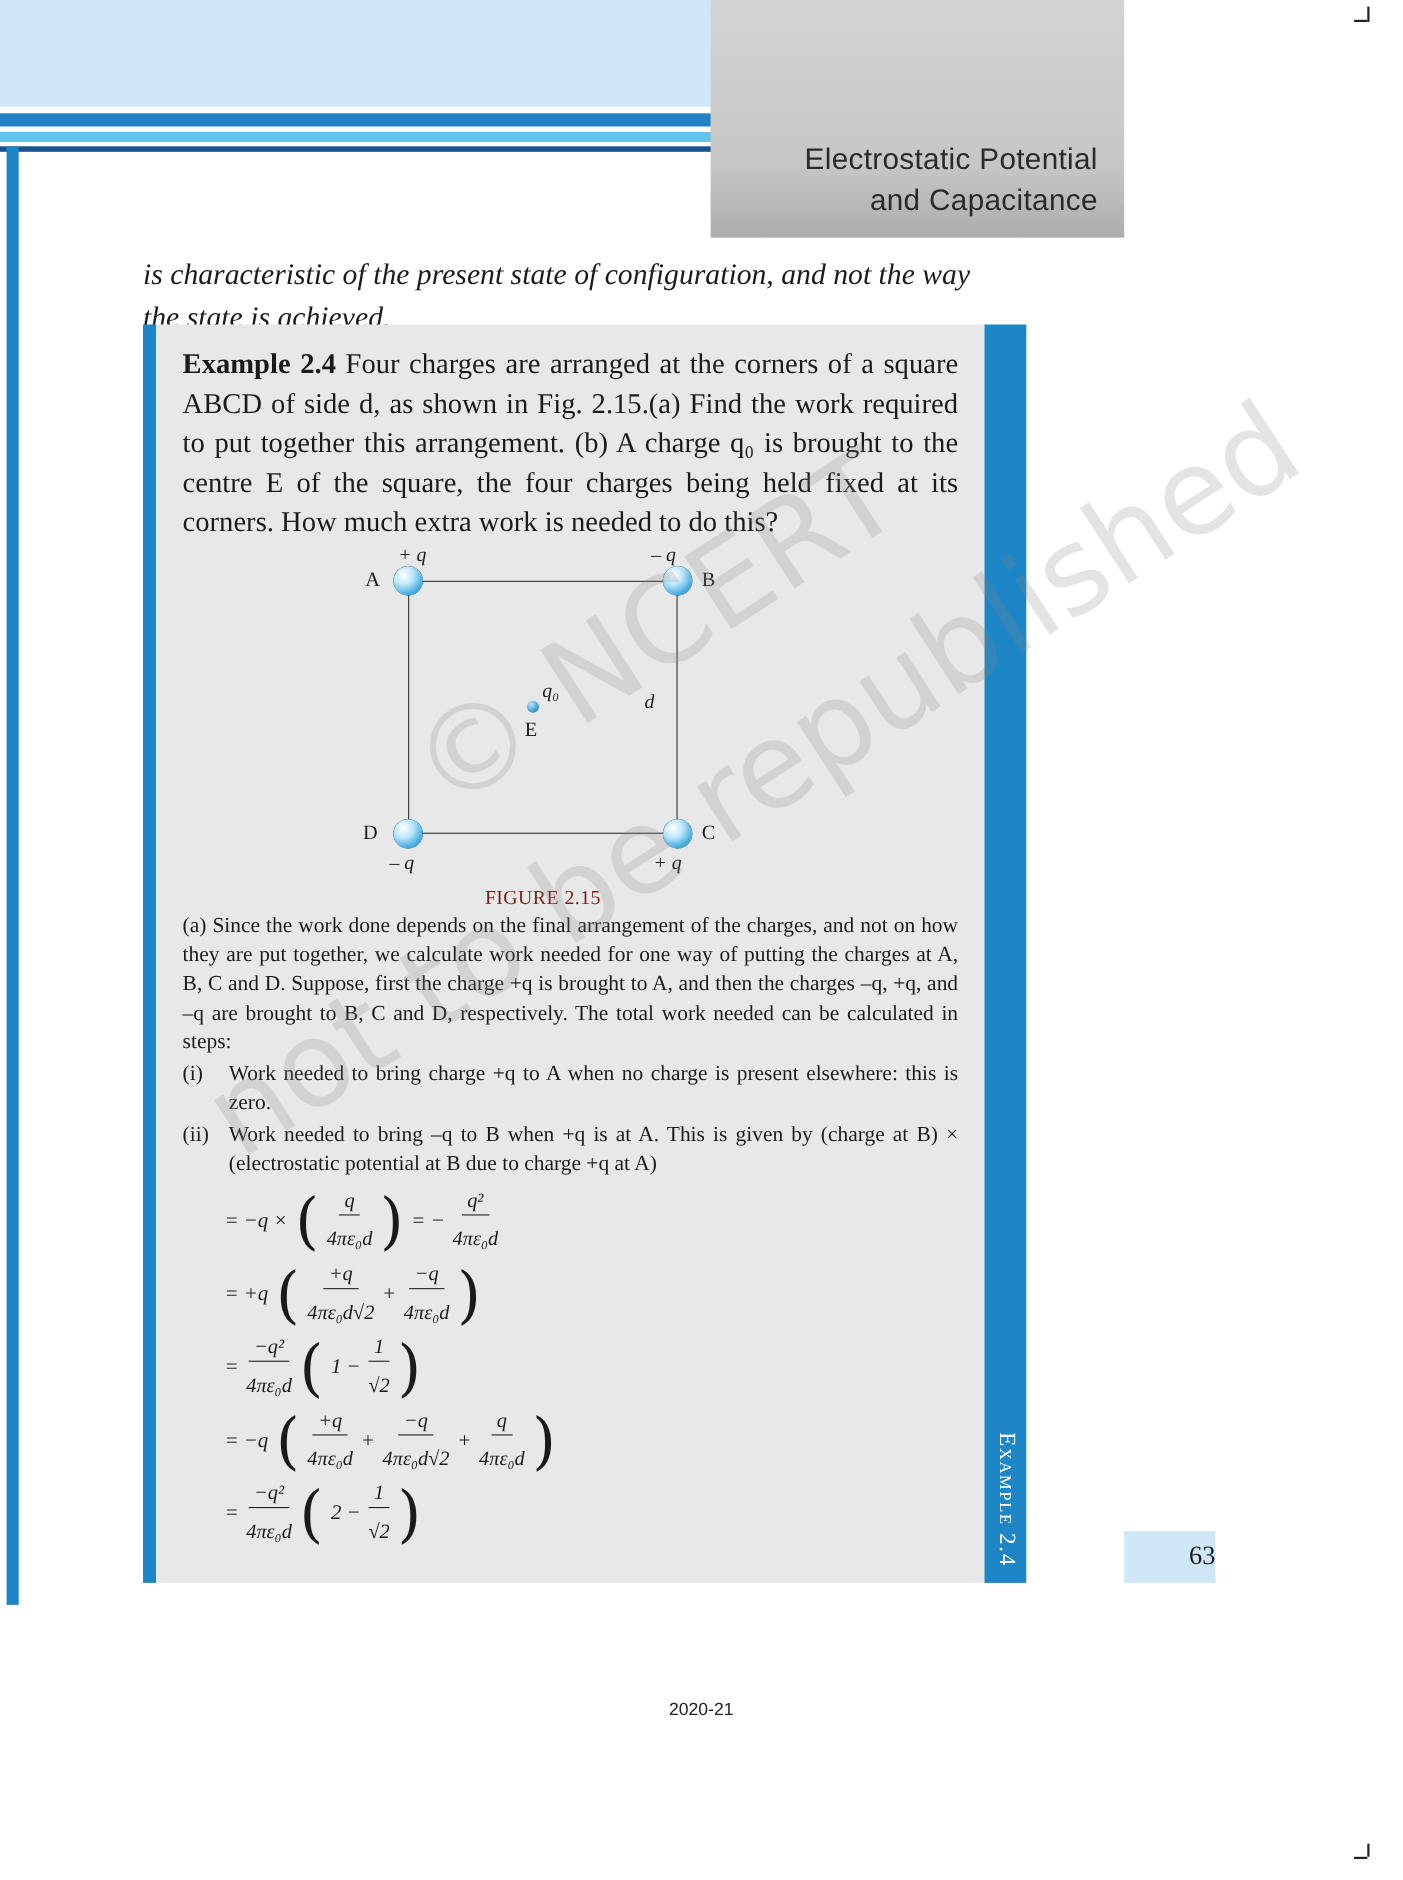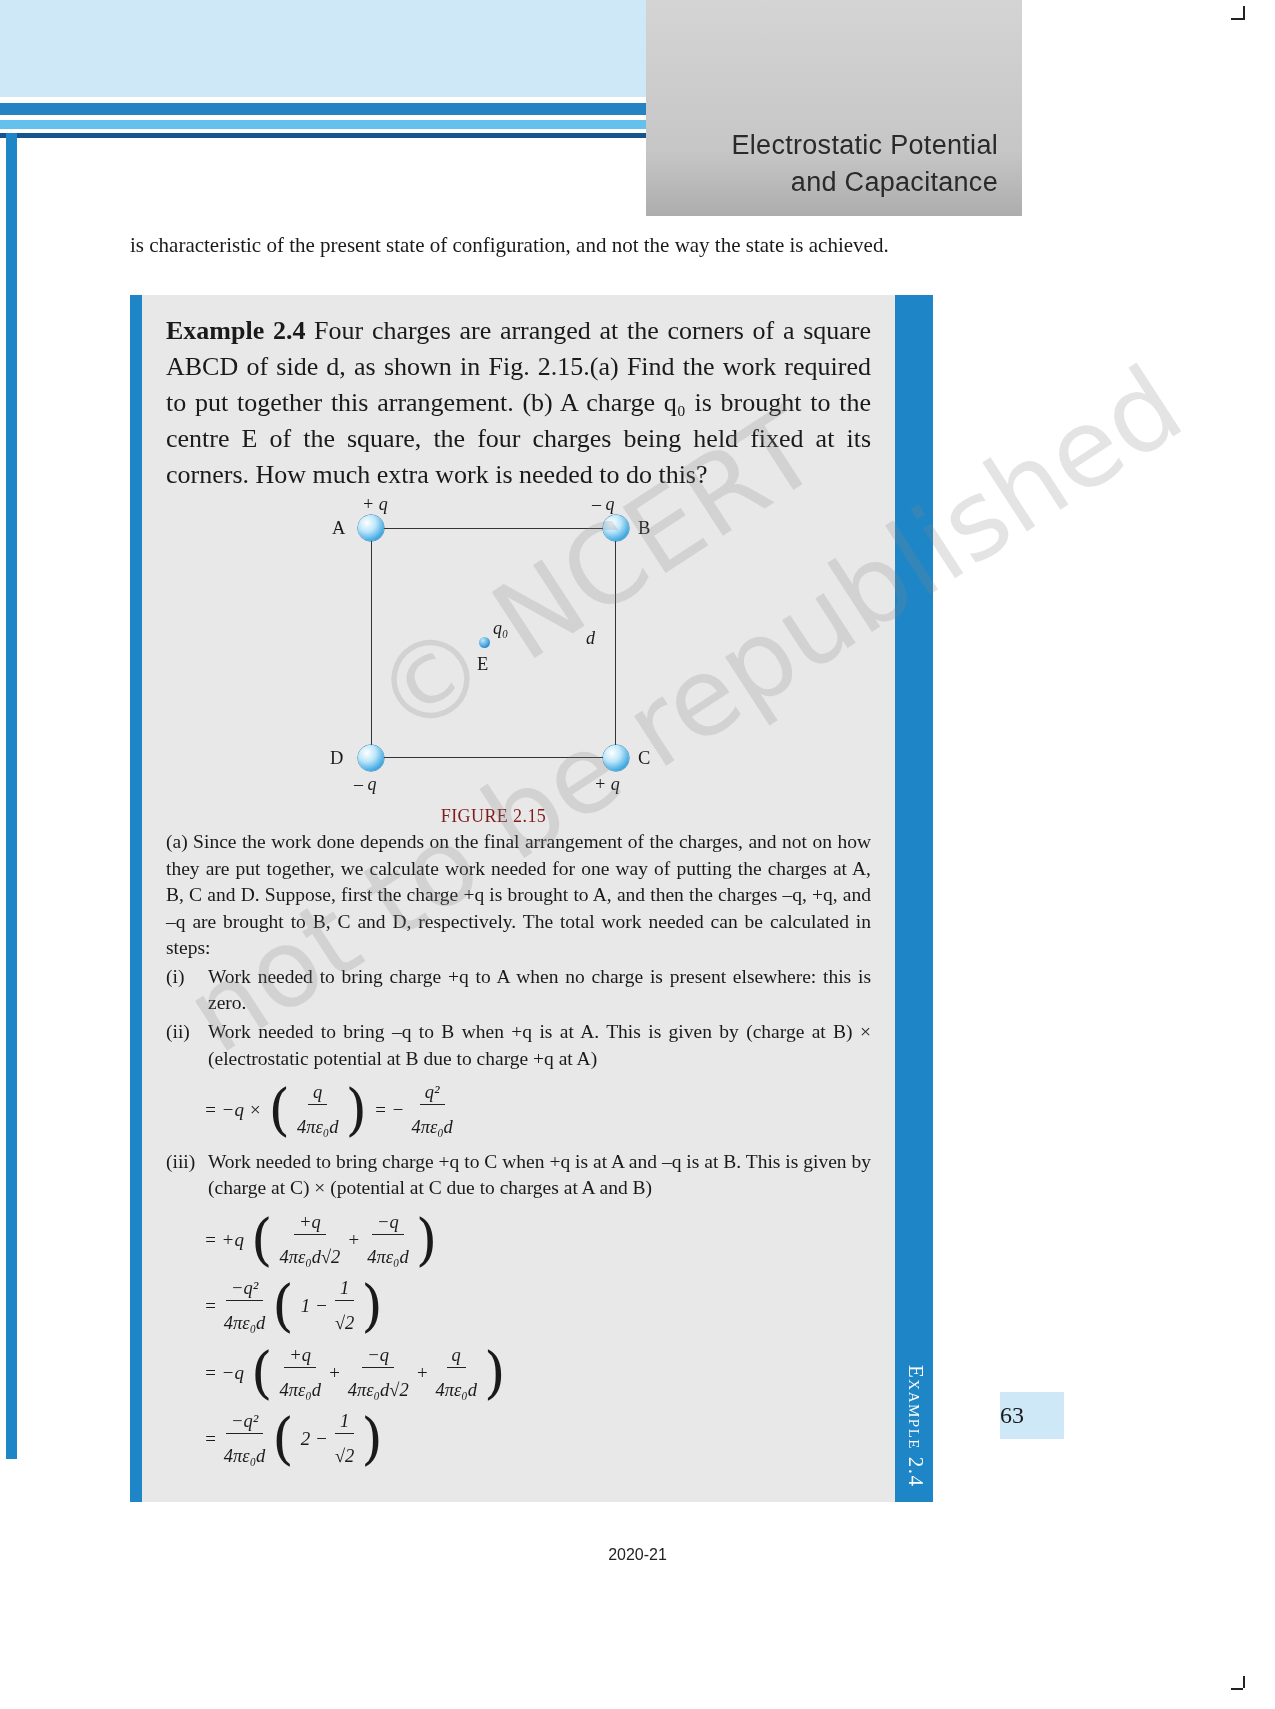--- a/index.html
+++ b/index.html
@@ -19,21 +19,21 @@
     display:flex; flex-direction:column; justify-content:flex-end; align-items:flex-end;
     padding:0 24px 16px 0;
     font-family:"Liberation Sans", sans-serif; font-size:27px; color:#2a2a2a;
     letter-spacing:0.3px; line-height:1.35;
   }
   .mark { position:absolute; background:#222; }
 
   
   .intro {
     position:absolute; left:130px; top:230px; width:790px;
-    font-size:21px; line-height:1.45;
+    font-style:italic; font-size:27px; line-height:1.45;
   }
 
   
   .example-wrap { position:absolute; left:130px; top:295px; width:803px; display:flex; align-items:stretch; }
   .accent-strip { flex:0 0 12px; background:#1e86c7; }
   .example-content { flex:1; background:#e8e8e8; padding:18px 24px 24px; }
   .sidebar { flex:0 0 38px; background:#1e86c7; position:relative; }
   .sidebar-text {
     position:absolute; bottom:14px; left:8px; writing-mode:vertical-rl;
     color:#ffffff; font-variant:small-caps; font-size:21px; letter-spacing:1.5px;
@@ -82,22 +82,22 @@
   }
 
   
   .watermark {
     position:absolute; left:60px; top:480px; width:1160px;
     transform:rotate(-33deg); font-family:"DejaVu Sans", sans-serif;
     font-size:108px; color:rgba(130,130,130,0.22); text-align:center;
     line-height:1.5; pointer-events:none; z-index:9; white-space:nowrap;
   }
   .pagenum-box {
-    position:absolute; left:1000px; top:1392px; width:64px; height:47px;
-    background:#cfe8f7; display:flex; align-items:center; justify-content:flex-start; font-size:24px;
+    position:absolute; left:1022px; top:1392px; width:83px; height:47px;
+    background:#cfe8f7; display:flex; align-items:center; justify-content:flex-end; font-size:24px;
   }
   .footer {
     position:absolute; left:0; top:1546px; width:100%; text-align:center;
     font-size:16px; font-family:Liberation Sans, sans-serif; color:#222;
   }
 </style>
 </head>
 <body>
 
 <div class="header-band"></div>
@@ -171,24 +171,20 @@
           <span class="den">4πε₀d</span>
         </span>
       </span>
       <span>= −</span>
       <span class="frac">
         <span class="num">q²</span>
         <span class="den">4πε₀d</span>
       </span>
     </div>
 
-    <div class="li">
-      <span class="li-label">(iii)</span>
-      <span class="li-body">Work needed to bring charge +q to C when +q is at A and –q is at B. This is given by (charge at C) × (potential at C due to charges at A and B)</span>
-    </div>
 
     <div class="eq">
       <span>= +q</span>
       <span class="grp">
         <span class="frac">
           <span class="num">+q</span>
           <span class="den">4πε₀d√2</span>
         </span>
         <span>+</span>
         <span class="frac">

